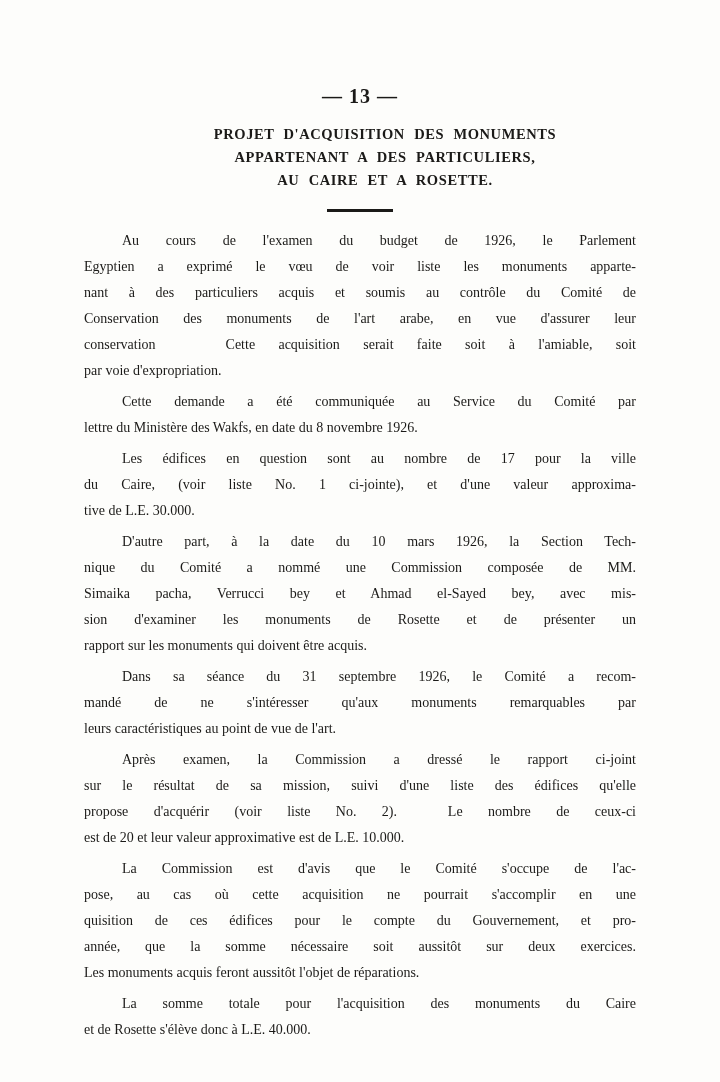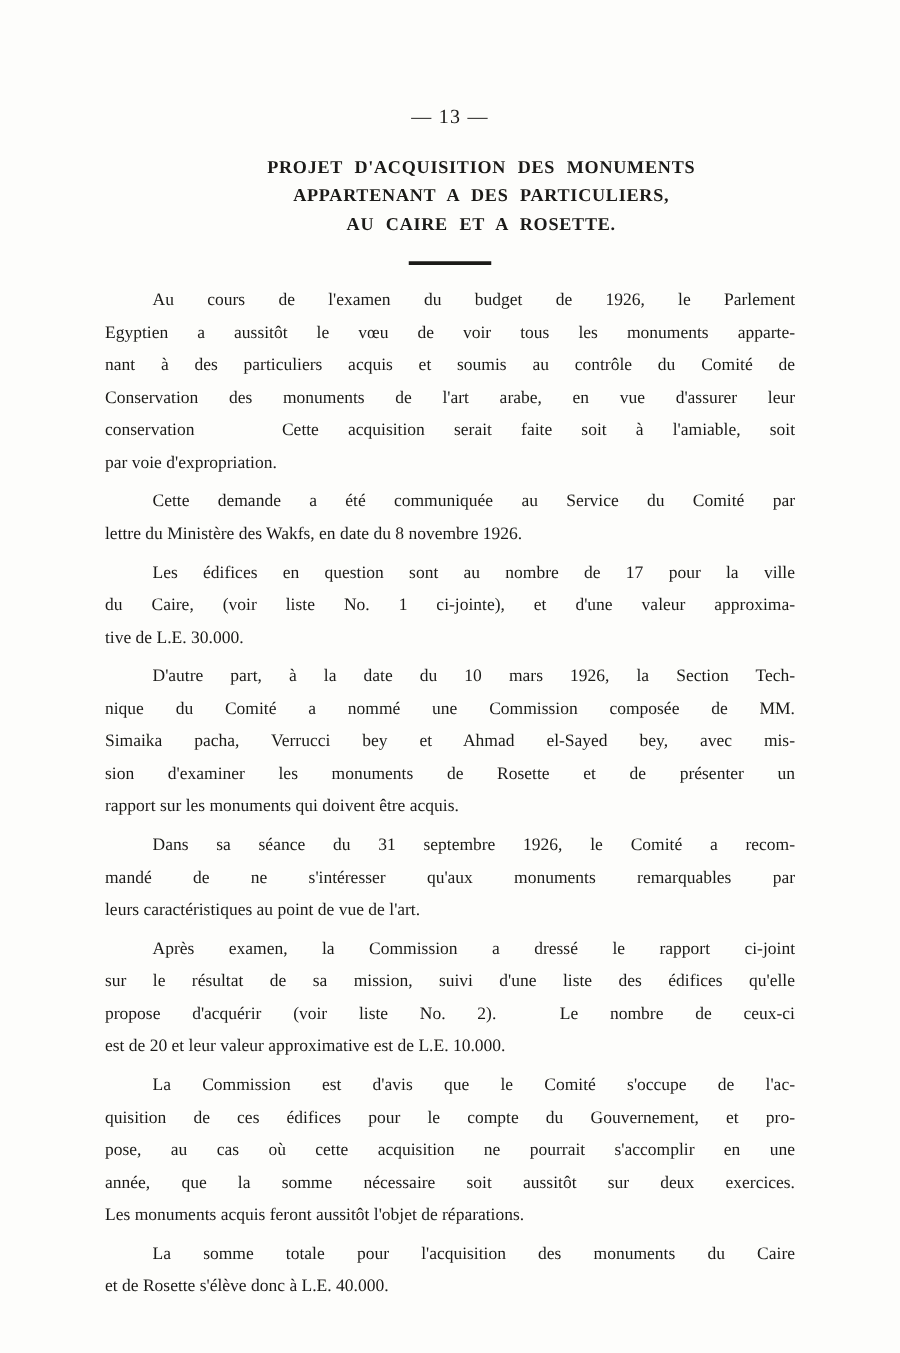--- a/index.html
+++ b/index.html
@@ -12,22 +12,22 @@
   }
   .page {
     position: relative;
     width: 720px; height: 1082px;
     background: #fdfdfb;
   }
   .page-number {
     position: absolute;
     top: 85px; left: 0; width: 100%;
     text-align: center;
-    font-weight: normal;
-    font-size: 16px;
+    font-weight: bold;
+    font-size: 20px;
     letter-spacing: 1px;
   }
   .doc-title {
     position: absolute;
     top: 123px; left: 0; width: 100%;
     margin: 0;
     text-align: center;
     font-size: 14.5px;
     font-weight: bold;
     line-height: 23px;
@@ -71,21 +71,21 @@
     <span class="title-line">APPARTENANT A DES PARTICULIERS,</span>
     <span class="title-line">AU CAIRE ET A ROSETTE.</span>
   </h1>
 
   <div class="title-rule"></div>
 
   <div class="body-text">
 
     <p class="para">
       <span class="line first">Au cours de l'examen du budget de 1926, le Parlement</span>
-      <span class="line">Egyptien a aussitôt le vœu de voir tous les monuments apparte-</span>
+      <span class="line">Egyptien a exprimé le vœu de voir liste les monuments apparte-</span>
       <span class="line">nant à des particuliers acquis et soumis au contrôle du Comité de</span>
       <span class="line">Conservation des monuments de l'art arabe, en vue d'assurer leur</span>
       <span class="line">conservation&nbsp;&nbsp; Cette acquisition serait faite soit à l'amiable, soit</span>
       <span class="line last">par voie d'expropriation.</span>
     </p>
 
     <p class="para">
       <span class="line first">Cette demande a été communiquée au Service du Comité par</span>
       <span class="line last">lettre du Ministère des Wakfs, en date du 8 novembre 1926.</span>
     </p>
@@ -112,22 +112,22 @@
 
     <p class="para">
       <span class="line first">Après examen, la Commission a dressé le rapport ci-joint</span>
       <span class="line">sur le résultat de sa mission, suivi d'une liste des édifices qu'elle</span>
       <span class="line">propose d'acquérir (voir liste No. 2).&nbsp; Le nombre de ceux-ci</span>
       <span class="line last">est de 20 et leur valeur approximative est de L.E. 10.000.</span>
     </p>
 
     <p class="para">
       <span class="line first">La Commission est d'avis que le Comité s'occupe de l'ac-</span>
+      <span class="line">pose, au cas où cette acquisition ne pourrait s'accomplir en une</span>
       <span class="line">quisition de ces édifices pour le compte du Gouvernement, et pro-</span>
-      <span class="line">pose, au cas où cette acquisition ne pourrait s'accomplir en une</span>
       <span class="line">année, que la somme nécessaire soit aussitôt sur deux exercices.</span>
       <span class="line last">Les monuments acquis feront aussitôt l'objet de réparations.</span>
     </p>
 
     <p class="para">
       <span class="line first">La somme totale pour l'acquisition des monuments du Caire</span>
       <span class="line last">et de Rosette s'élève donc à L.E. 40.000.</span>
     </p>
 
   </div>

